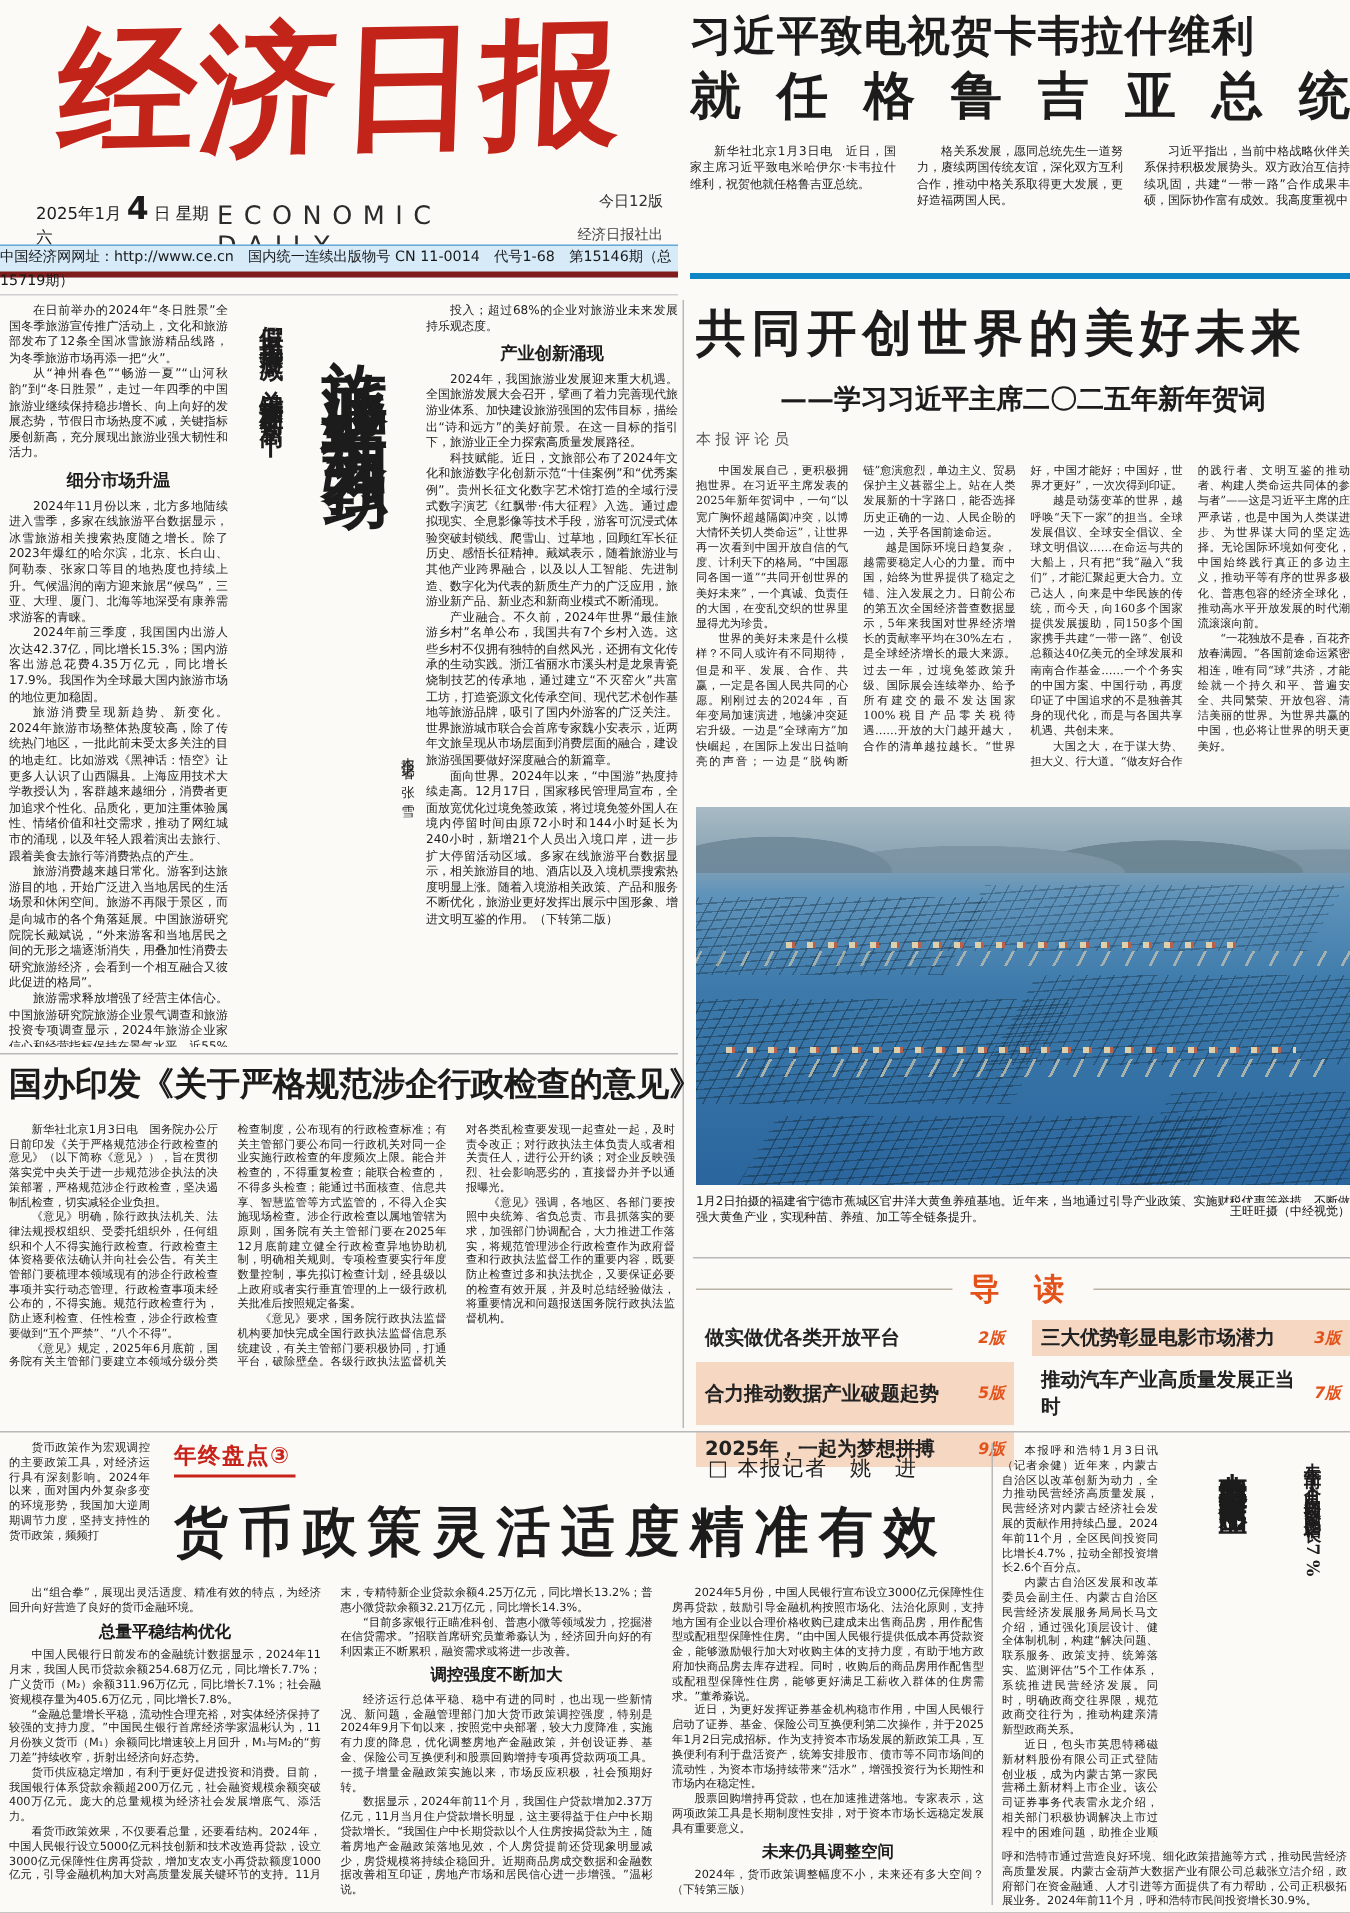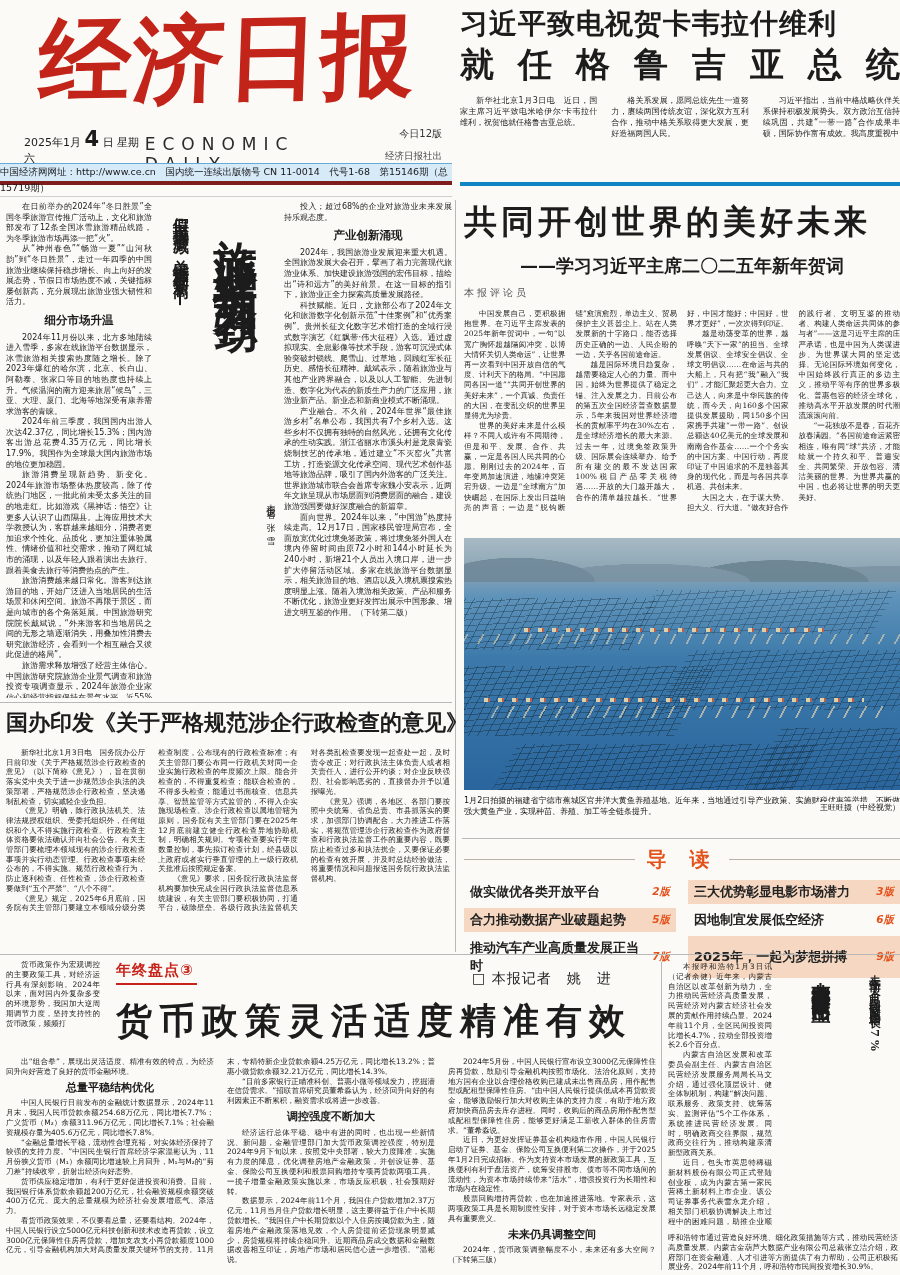--- a/index.html
+++ b/index.html
@@ -233,24 +233,20 @@
           <span class="daodu-label">做实做优各类开放平台</span>
           <span class="daodu-page">2版</span>
         </div>
         <div class="daodu-item hl">
           <span class="daodu-label">三大优势彰显电影市场潜力</span>
           <span class="daodu-page">3版</span>
         </div>
         <div class="daodu-item hl">
           <span class="daodu-label">合力推动数据产业破题起势</span>
           <span class="daodu-page">5版</span>
-        </div>
-        <div class="daodu-item">
-          <span class="daodu-label">因地制宜发展低空经济</span>
-          <span class="daodu-page">6版</span>
         </div>
         <div class="daodu-item">
           <span class="daodu-label">推动汽车产业高质量发展正当时</span>
           <span class="daodu-page">7版</span>
         </div>
         <div class="daodu-item hl">
           <span class="daodu-label">2025年，一起为梦想拼搏</span>
           <span class="daodu-page">9版</span>
         </div>
       </div>

